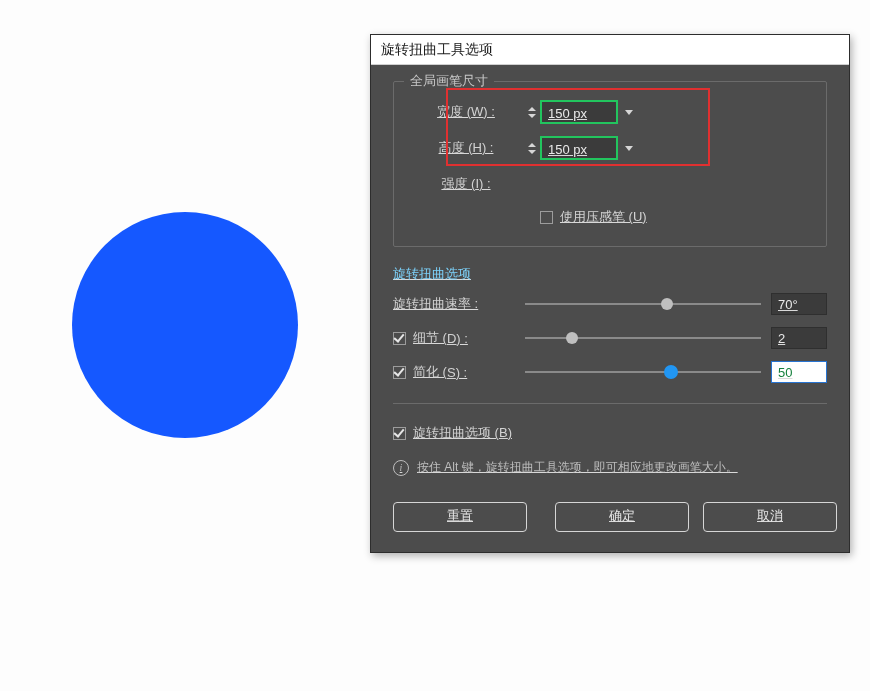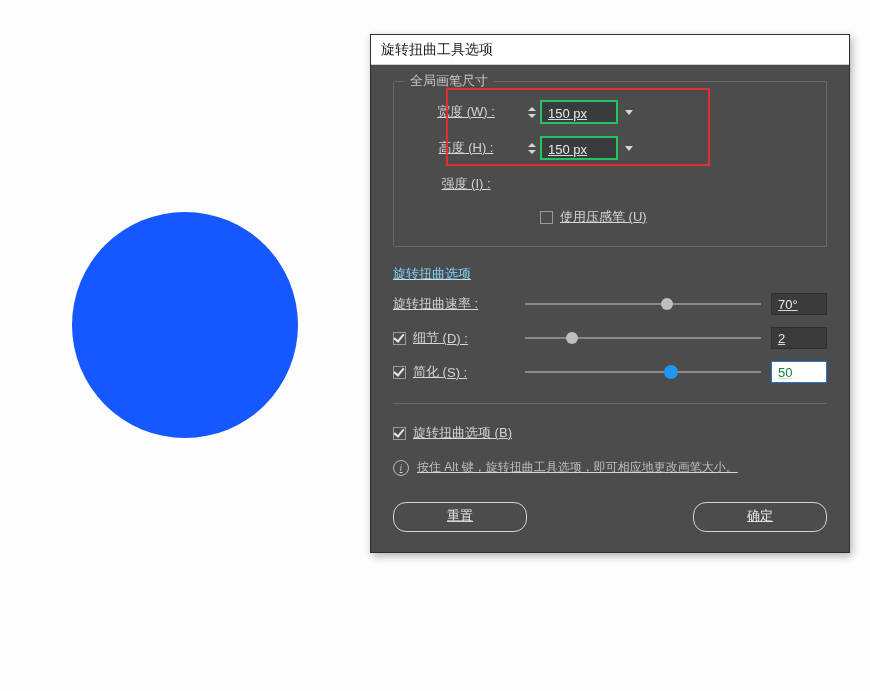--- a/index.html
+++ b/index.html
@@ -267,21 +267,21 @@
     justify-content: flex-start;
     gap: 14px;
     margin-top: 26px;
   }
   .btn {
     min-width: 96px;
     height: 28px;
     line-height: 26px;
     text-align: center;
     border: 1.3px solid #d6d6d6;
-    border-radius: 13px;
+    border-radius: 4px;
     color: #eaeaea;
     font-size: 13px;
     background: transparent;
     cursor: pointer;
     padding: 0 18px;
   }
   .btn-spacer { flex: 1 1 auto; }
 
 </style>
 </head>
@@ -401,17 +401,18 @@
 
       <div class="info-row">
         <div class="info-icon">i</div>
         <div style="max-width:380px;">按住 Alt 键，旋转扭曲工具选项，即可相应地更改画笔大小。</div>
       </div>
 
       <div class="button-bar">
         <div class="btn">重置</div>
         <div class="btn-spacer"></div>
         <div class="btn">确定</div>
+        <div class="btn">取消</div>
       </div>
 
     </div>
   </div>
 </div>
 
 </body></html>

